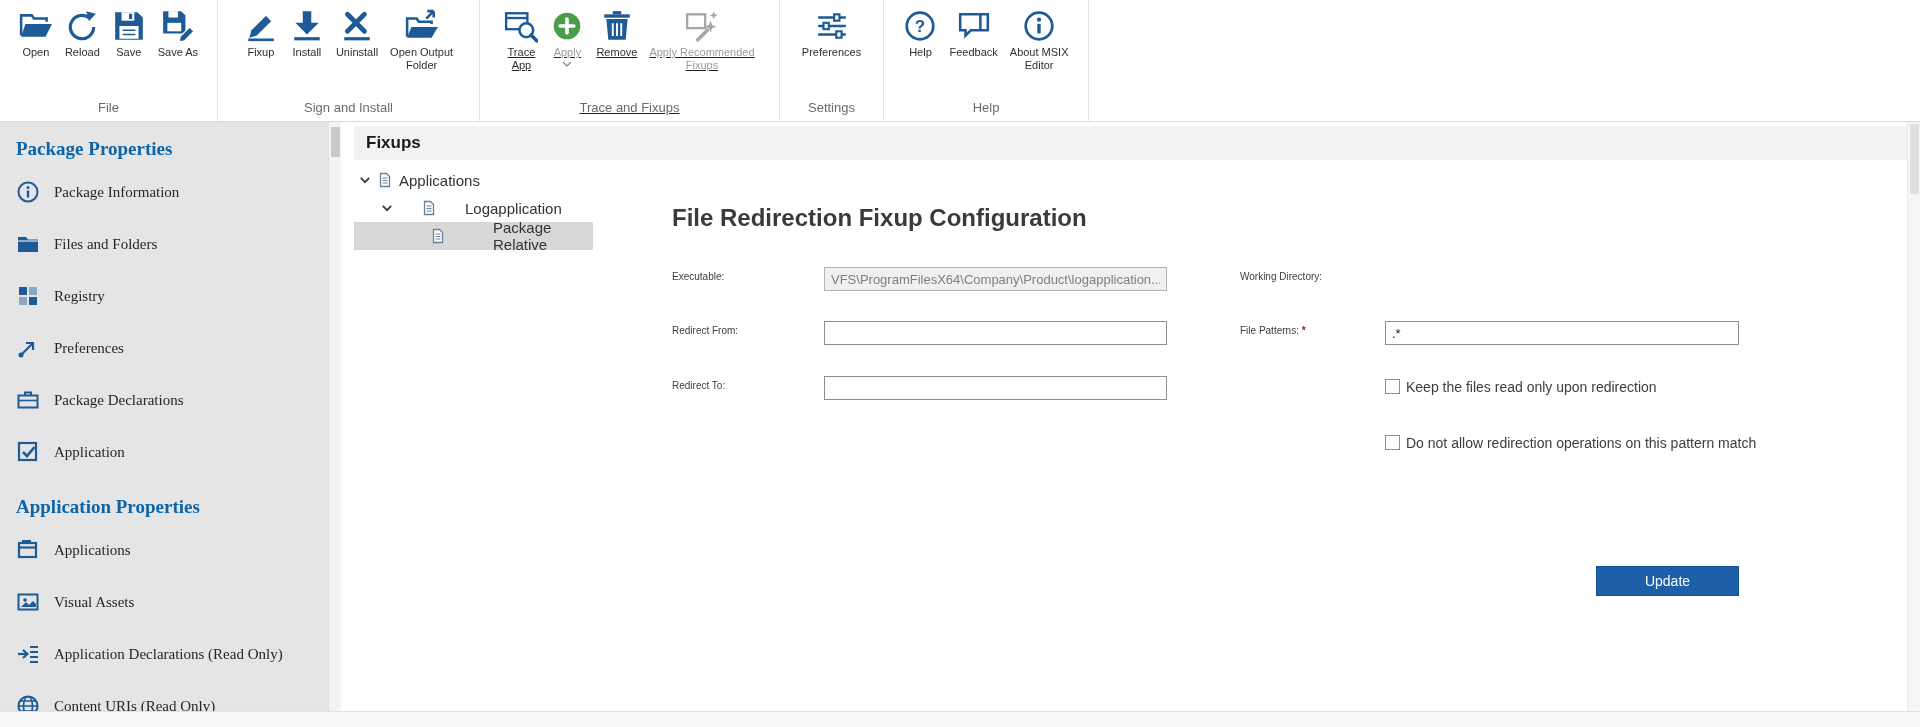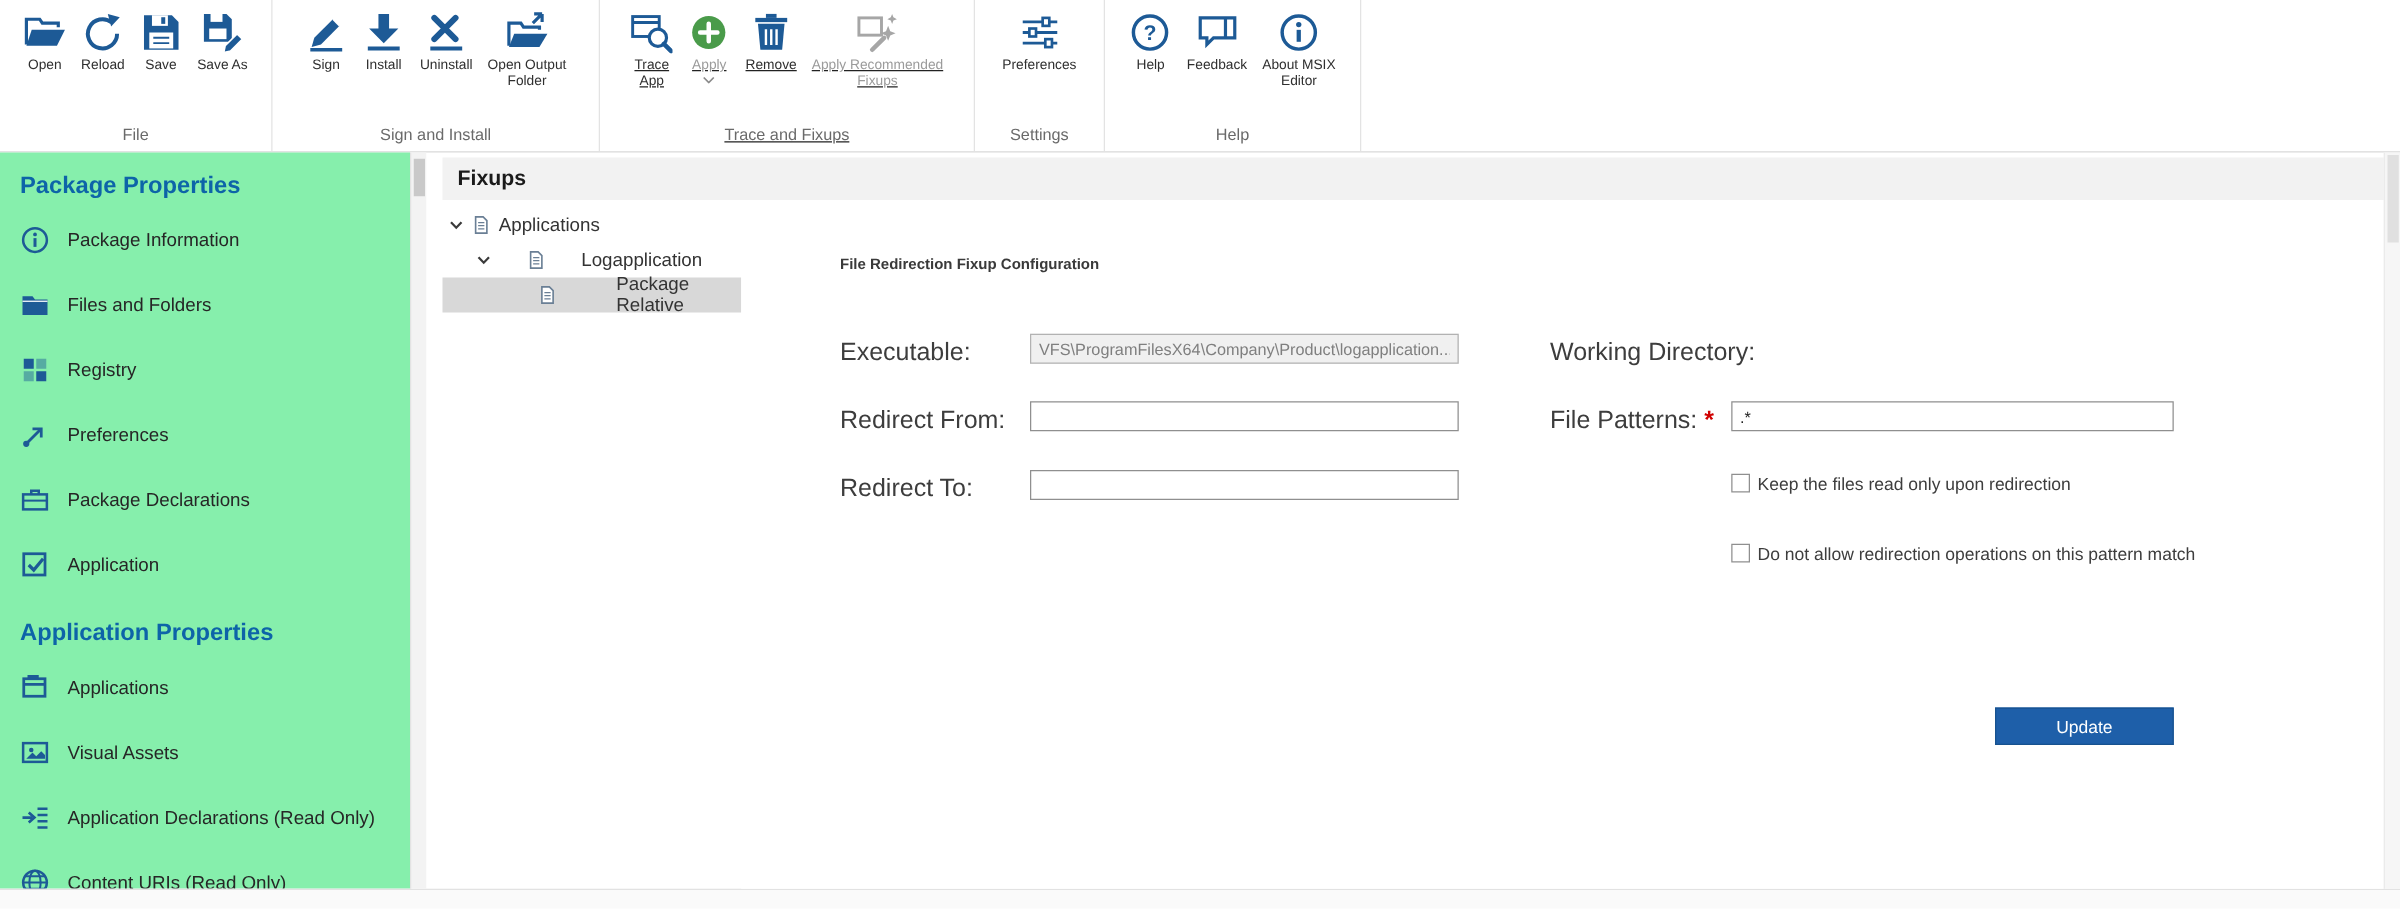--- a/index.html
+++ b/index.html
@@ -20,21 +20,21 @@
   .ribbon-icon{width:34px;height:34px;}
   .ribbon-icon svg{width:100%;height:100%;display:block;}
   .ribbon-label{margin-top:3px;font-size:11px;color:#2f2f2f;text-align:center;white-space:pre-line;line-height:1.15;}
   .ribbon-button.disabled .ribbon-label{color:#9b9b9b;}
   .drop-chevron{margin-top:2px;width:10px;height:6px;}
   .drop-chevron svg{display:block;width:10px;height:6px;}
   .ribbon-group-label{height:24px;line-height:22px;text-align:center;font-size:13px;color:#6a6a6a;}
 
   
   .content{flex:1;display:flex;min-height:0;}
-  .sidebar{width:328px;background:#86efac;padding:12px 0 0 16px;overflow:hidden;flex:0 0 328px;}
+  .sidebar{width:328px;background:#e5e5e5;padding:12px 0 0 16px;overflow:hidden;flex:0 0 328px;font-family:Liberation Serif, serif;}
   .sb-heading{font-size:19px;font-weight:bold;color:#0d64a8;height:32px;line-height:30px;}
   .sb-heading.second{margin-top:14px;}
   .sb-item{height:52px;display:flex;align-items:center;gap:14px;cursor:pointer;}
   .sb-icon{width:24px;height:24px;flex:0 0 24px;}
   .sb-icon svg{width:100%;height:100%;display:block;}
   .sb-label{font-size:15px;color:#262626;white-space:nowrap;}
   .sidebar-scrollbar{width:13px;background:#f3f3f3;border-left:1px solid #e3e3e3;position:relative;flex:0 0 13px;}
   .sb-thumb{position:absolute;top:5px;left:2px;width:9px;height:30px;background:#c9c9c9;}
 
   .main{flex:1;display:flex;flex-direction:column;margin-left:13px;min-width:0;}
@@ -42,22 +42,22 @@
   .main-body{flex:1;display:flex;min-height:0;}
 
   .tree{width:239px;padding-top:6px;flex:0 0 239px;background:#fff;}
   .tree-row{height:28px;display:flex;align-items:center;gap:6px;font-size:15px;color:#333;cursor:pointer;}
   .tree-row.selected{background:#d8d8d8;}
   .tree-chevron{width:12px;height:12px;flex:0 0 12px;}
   .tree-chevron svg,.tree-doc svg{width:100%;height:100%;display:block;}
   .tree-doc{width:16px;height:16px;flex:0 0 16px;}
 
   .config{flex:1;position:relative;background:#fff;}
-  .config-title{position:absolute;left:79px;top:44px;font-size:12px;font-weight:bold;color:#3a3a3a;}
-  .fr-label{position:absolute;font-size:20px;color:#3d3d3d;white-space:nowrap;}
+  .config-title{position:absolute;left:79px;top:44px;font-size:24px;font-weight:bold;color:#3a3a3a;}
+  .fr-label{position:absolute;font-size:10px;color:#3d3d3d;white-space:nowrap;}
   .req{color:#d00000;font-weight:bold;}
   .fr-input{position:absolute;height:24px;border:1px solid #8f8f8f;font-family:"Liberation Sans",sans-serif;font-size:13px;padding:0 6px;color:#222;background:#fff;outline:none;}
   .fr-input.readonly{background:#f0f0f0;border-color:#b2b2b2;color:#7f7f7f;}
   .fr-check{position:absolute;display:flex;align-items:flex-start;gap:6px;cursor:pointer;}
   .cbox{width:15px;height:15px;border:1px solid #8f8f8f;background:#fff;flex:0 0 15px;}
   .cbl{font-size:14px;color:#3d3d3d;line-height:16px;white-space:nowrap;}
   .update-btn{position:absolute;width:143px;height:30px;background:#1e5fa9;color:#fff;border:1px solid #17528f;font-size:14px;font-family:"Liberation Sans",sans-serif;cursor:pointer;}
 
   .right-scrollbar{width:13px;background:#f6f6f6;border-left:1px solid #ebebeb;position:relative;flex:0 0 13px;}
   .rs-thumb{position:absolute;top:2px;left:2px;width:9px;height:70px;background:#e0e0e0;}
@@ -118,21 +118,21 @@
       <div class="ribbon-group">
         <div class="ribbon-buttons">
           <div class="ribbon-button">
             <div class="ribbon-icon">
               <svg viewBox="0 0 32 32">
                 <path d="M7 20L21 6l5 5L12 25l-7 2z" fill="#1d5a96"></path>
                 <path d="M21 6l5 5" stroke="#fff" stroke-width="1.2"></path>
                 <path d="M4 29h24" stroke="#1d5a96" stroke-width="2.5"></path>
               </svg>
             </div>
-            <div class="ribbon-label">Sign</div>
+            <div class="ribbon-label">Fixup</div>
           </div>
           <div class="ribbon-button">
             <div class="ribbon-icon">
               <svg viewBox="0 0 32 32">
                 <path d="M12 2h8v11h7L16 24 5 13h7z" fill="#1d5a96"></path>
                 <path d="M4 28h24" stroke="#1d5a96" stroke-width="3"></path>
               </svg>
             </div>
             <div class="ribbon-label">Install</div>
           </div>

